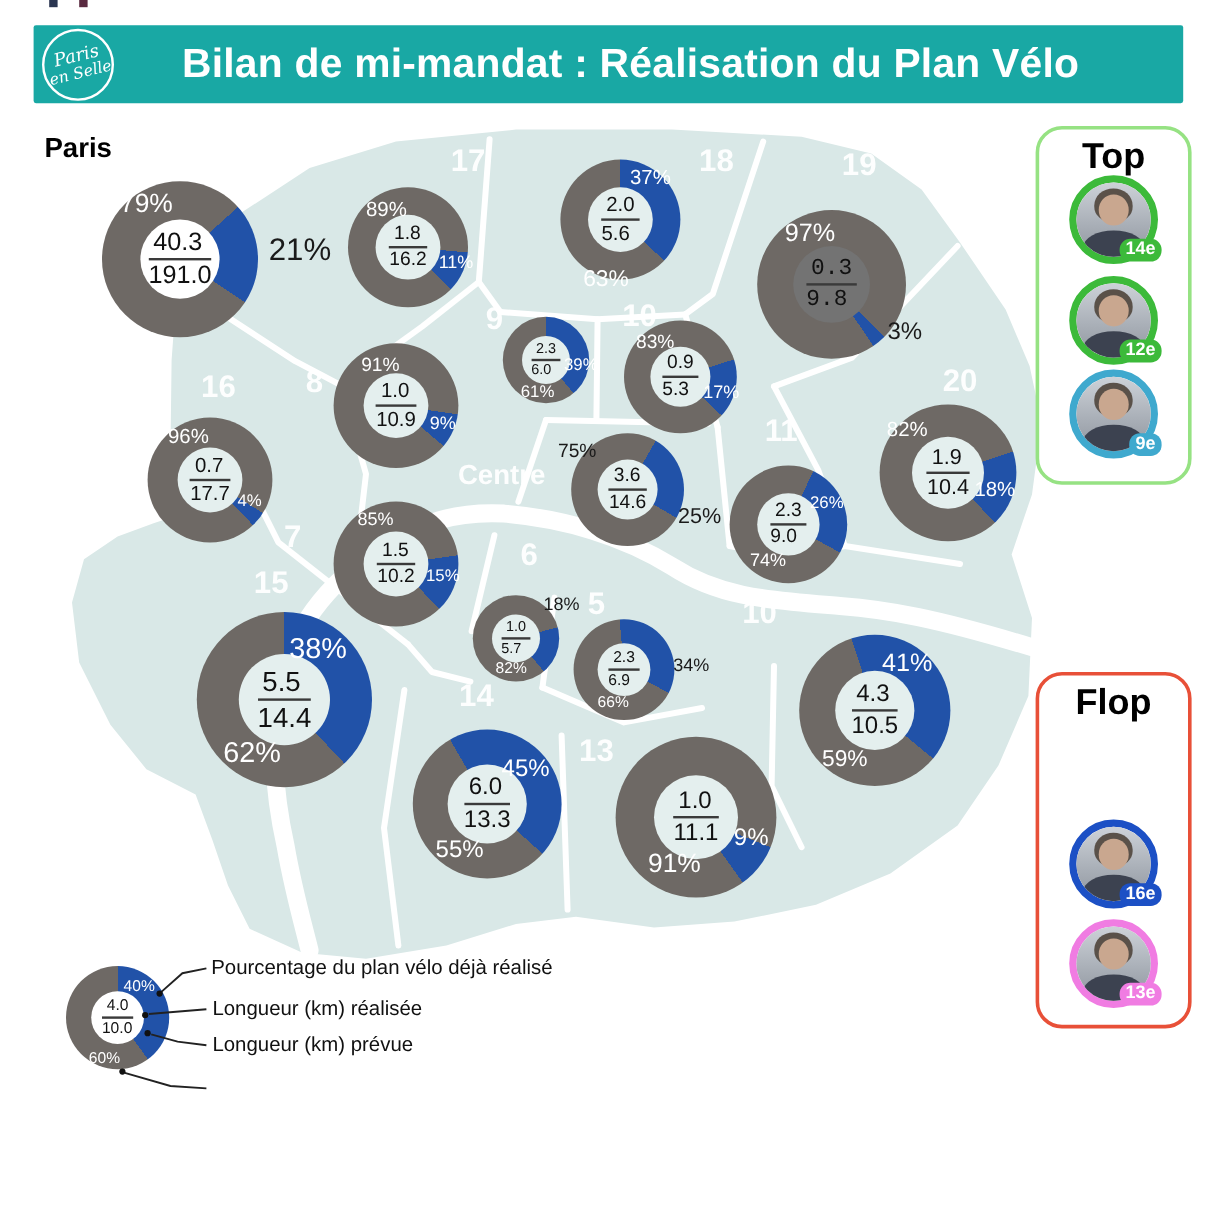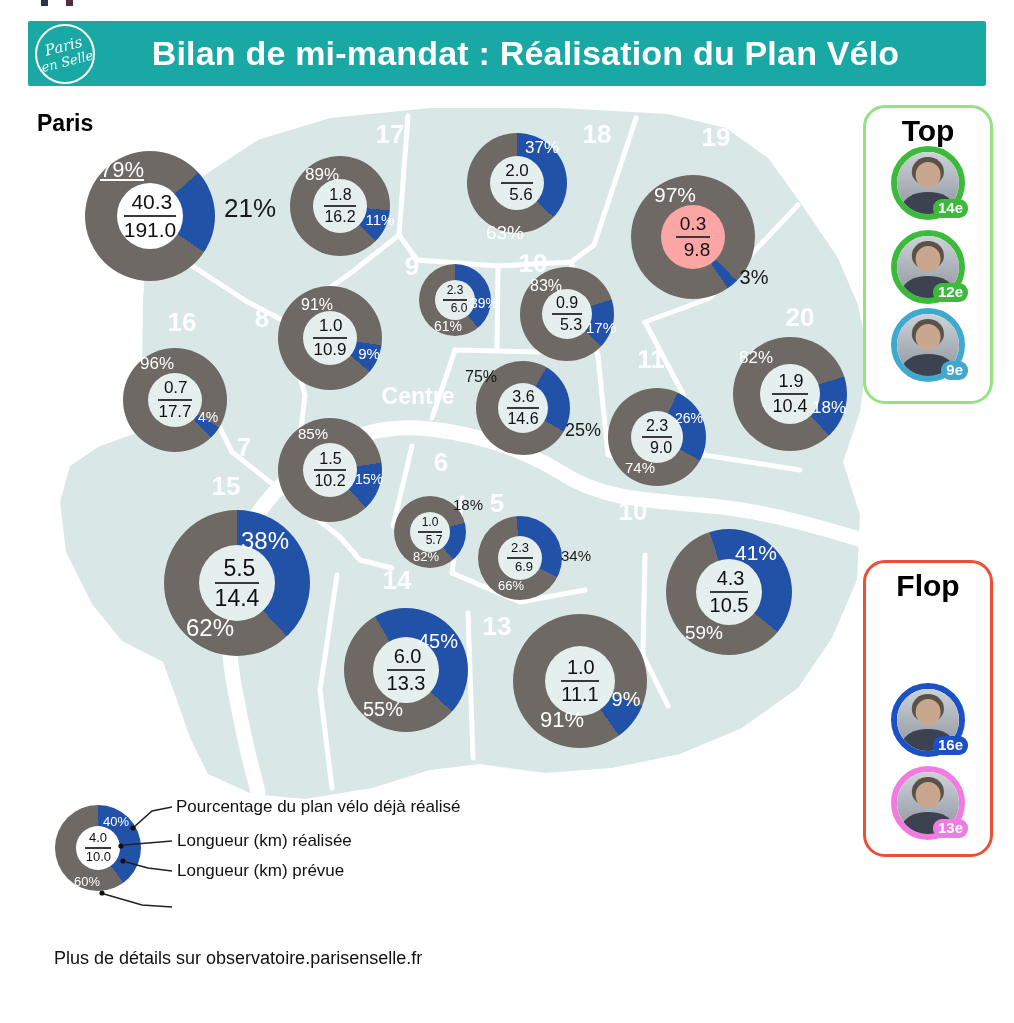--- a/index.html
+++ b/index.html
@@ -23,21 +23,21 @@
   
   svg.maplayer{position:absolute;left:0;top:0;z-index:0;}
   .region-num{position:absolute;z-index:1;transform:translate(-50%,-50%);
               color:rgba(255,255,255,.95);font-weight:bold;font-size:26px;}
   .region-num.small{font-size:23px;}
 
   
   .donut{position:absolute;z-index:2;}
   .ring{position:absolute;inset:0;border-radius:50%;}
   .hole{position:absolute;border-radius:50%;display:flex;align-items:center;justify-content:center;}
-  .frac{text-align:right;color:#111;line-height:1.15;}
+  .frac{text-align:left;color:#111;line-height:1.15;}
   .frac .num{display:block;border-bottom:2px solid #3a3a3a;padding:0 4px 1px 4px;}
   .frac .den{display:block;padding-top:1px;}
   .pct{position:absolute;transform:translate(-50%,-50%);white-space:nowrap;z-index:3;}
   .pct.w{color:#fff;} .pct.k{color:#1a1a1a;}
 
   .paris-title{position:absolute;left:37px;top:110px;font-size:23px;font-weight:bold;color:#000;z-index:1;}
 
   
   .panel{position:absolute;left:863px;width:124px;background:#fff;border-radius:22px;z-index:2;}
   .panel.top{top:105px;height:293px;border:3px solid #96E283;}
@@ -138,21 +138,21 @@
   <div id="donut-layer">
       <div class="donut" style="left: 85px; top: 151px; width: 130px; height: 130px;">
         <div class="ring" style="background: conic-gradient(from 48deg, rgb(33, 82, 168) 0%, rgb(33, 82, 168) 21%, rgb(110, 105, 101) 21%, rgb(110, 105, 101) 100%);"></div>
         <div class="hole" style="left: 32px; top: 32px; width: 66px; height: 66px; background: rgb(255, 255, 255);">
           <div class="frac" style="font-size: 21px;">
             <span class="num">40.3</span>
             <span class="den">191.0</span>
           </div>
         </div>
         <span class="pct k" style="left: 165px; top: 57px; font-size: 26px;">21%</span>
-        <span class="pct w" style="left: 37px; top: 19px; font-size: 22px; text-decoration: underline;">79%</span>
+        <span class="pct w" style="left: 37px; top: 19px; font-size: 22px;">79%</span>
       </div>
       <div class="donut" style="left: 290px; top: 156px; width: 100px; height: 100px;">
         <div class="ring" style="background: conic-gradient(from 95deg, rgb(33, 82, 168) 0%, rgb(33, 82, 168) 11%, rgb(110, 105, 101) 11%, rgb(110, 105, 101) 100%);"></div>
         <div class="hole" style="left: 23px; top: 23px; width: 54px; height: 54px; background: rgb(228, 239, 238);">
           <div class="frac" style="font-size: 16px;">
             <span class="num">1.8</span>
             <span class="den">16.2</span>
           </div>
         </div>
         <span class="pct w" style="left: 90px; top: 63px; font-size: 15px;">11%</span>
@@ -164,21 +164,21 @@
           <div class="frac" style="font-size: 17px;">
             <span class="num">2.0</span>
             <span class="den">5.6</span>
           </div>
         </div>
         <span class="pct w" style="left: 75px; top: 15px; font-size: 17px;">37%</span>
         <span class="pct w" style="left: 38px; top: 100px; font-size: 19px;">63%</span>
       </div>
       <div class="donut" style="left: 631px; top: 175px; width: 124px; height: 124px;">
         <div class="ring" style="background: conic-gradient(from 135deg, rgb(33, 82, 168) 0%, rgb(33, 82, 168) 3%, rgb(110, 105, 101) 3%, rgb(110, 105, 101) 100%);"></div>
-        <div class="hole" style="left: 30px; top: 30px; width: 64px; height: 64px; background: #fca5a5;">
+        <div class="hole" style="left: 30px; top: 30px; width: 64px; height: 64px; background: #737373; font-family: Liberation Mono, monospace;">
           <div class="frac" style="font-size: 19px;">
             <span class="num">0.3</span>
             <span class="den">9.8</span>
           </div>
         </div>
         <span class="pct k" style="left: 123px; top: 102px; font-size: 20px;">3%</span>
         <span class="pct w" style="left: 44px; top: 20px; font-size: 21px;">97%</span>
       </div>
       <div class="donut" style="left: 419px; top: 264px; width: 72px; height: 72px;">
         <div class="ring" style="background: conic-gradient(rgb(33, 82, 168) 0%, rgb(33, 82, 168) 39%, rgb(110, 105, 101) 39%, rgb(110, 105, 101) 100%);"></div>
@@ -407,14 +407,13 @@
       <path d="M172,907 L142,905 L104,894"></path>
     </g>
     <g fill="#111">
       <circle cx="133" cy="828" r="2.6"></circle>
       <circle cx="121" cy="846" r="2.6"></circle>
       <circle cx="123" cy="861" r="2.6"></circle>
       <circle cx="102" cy="893" r="2.6"></circle>
     </g>
   </svg>
 
-  <div class="footer">Plus de détails sur observatoire.parisenselle.fr</div>
 </div>
 
 </body></html>

